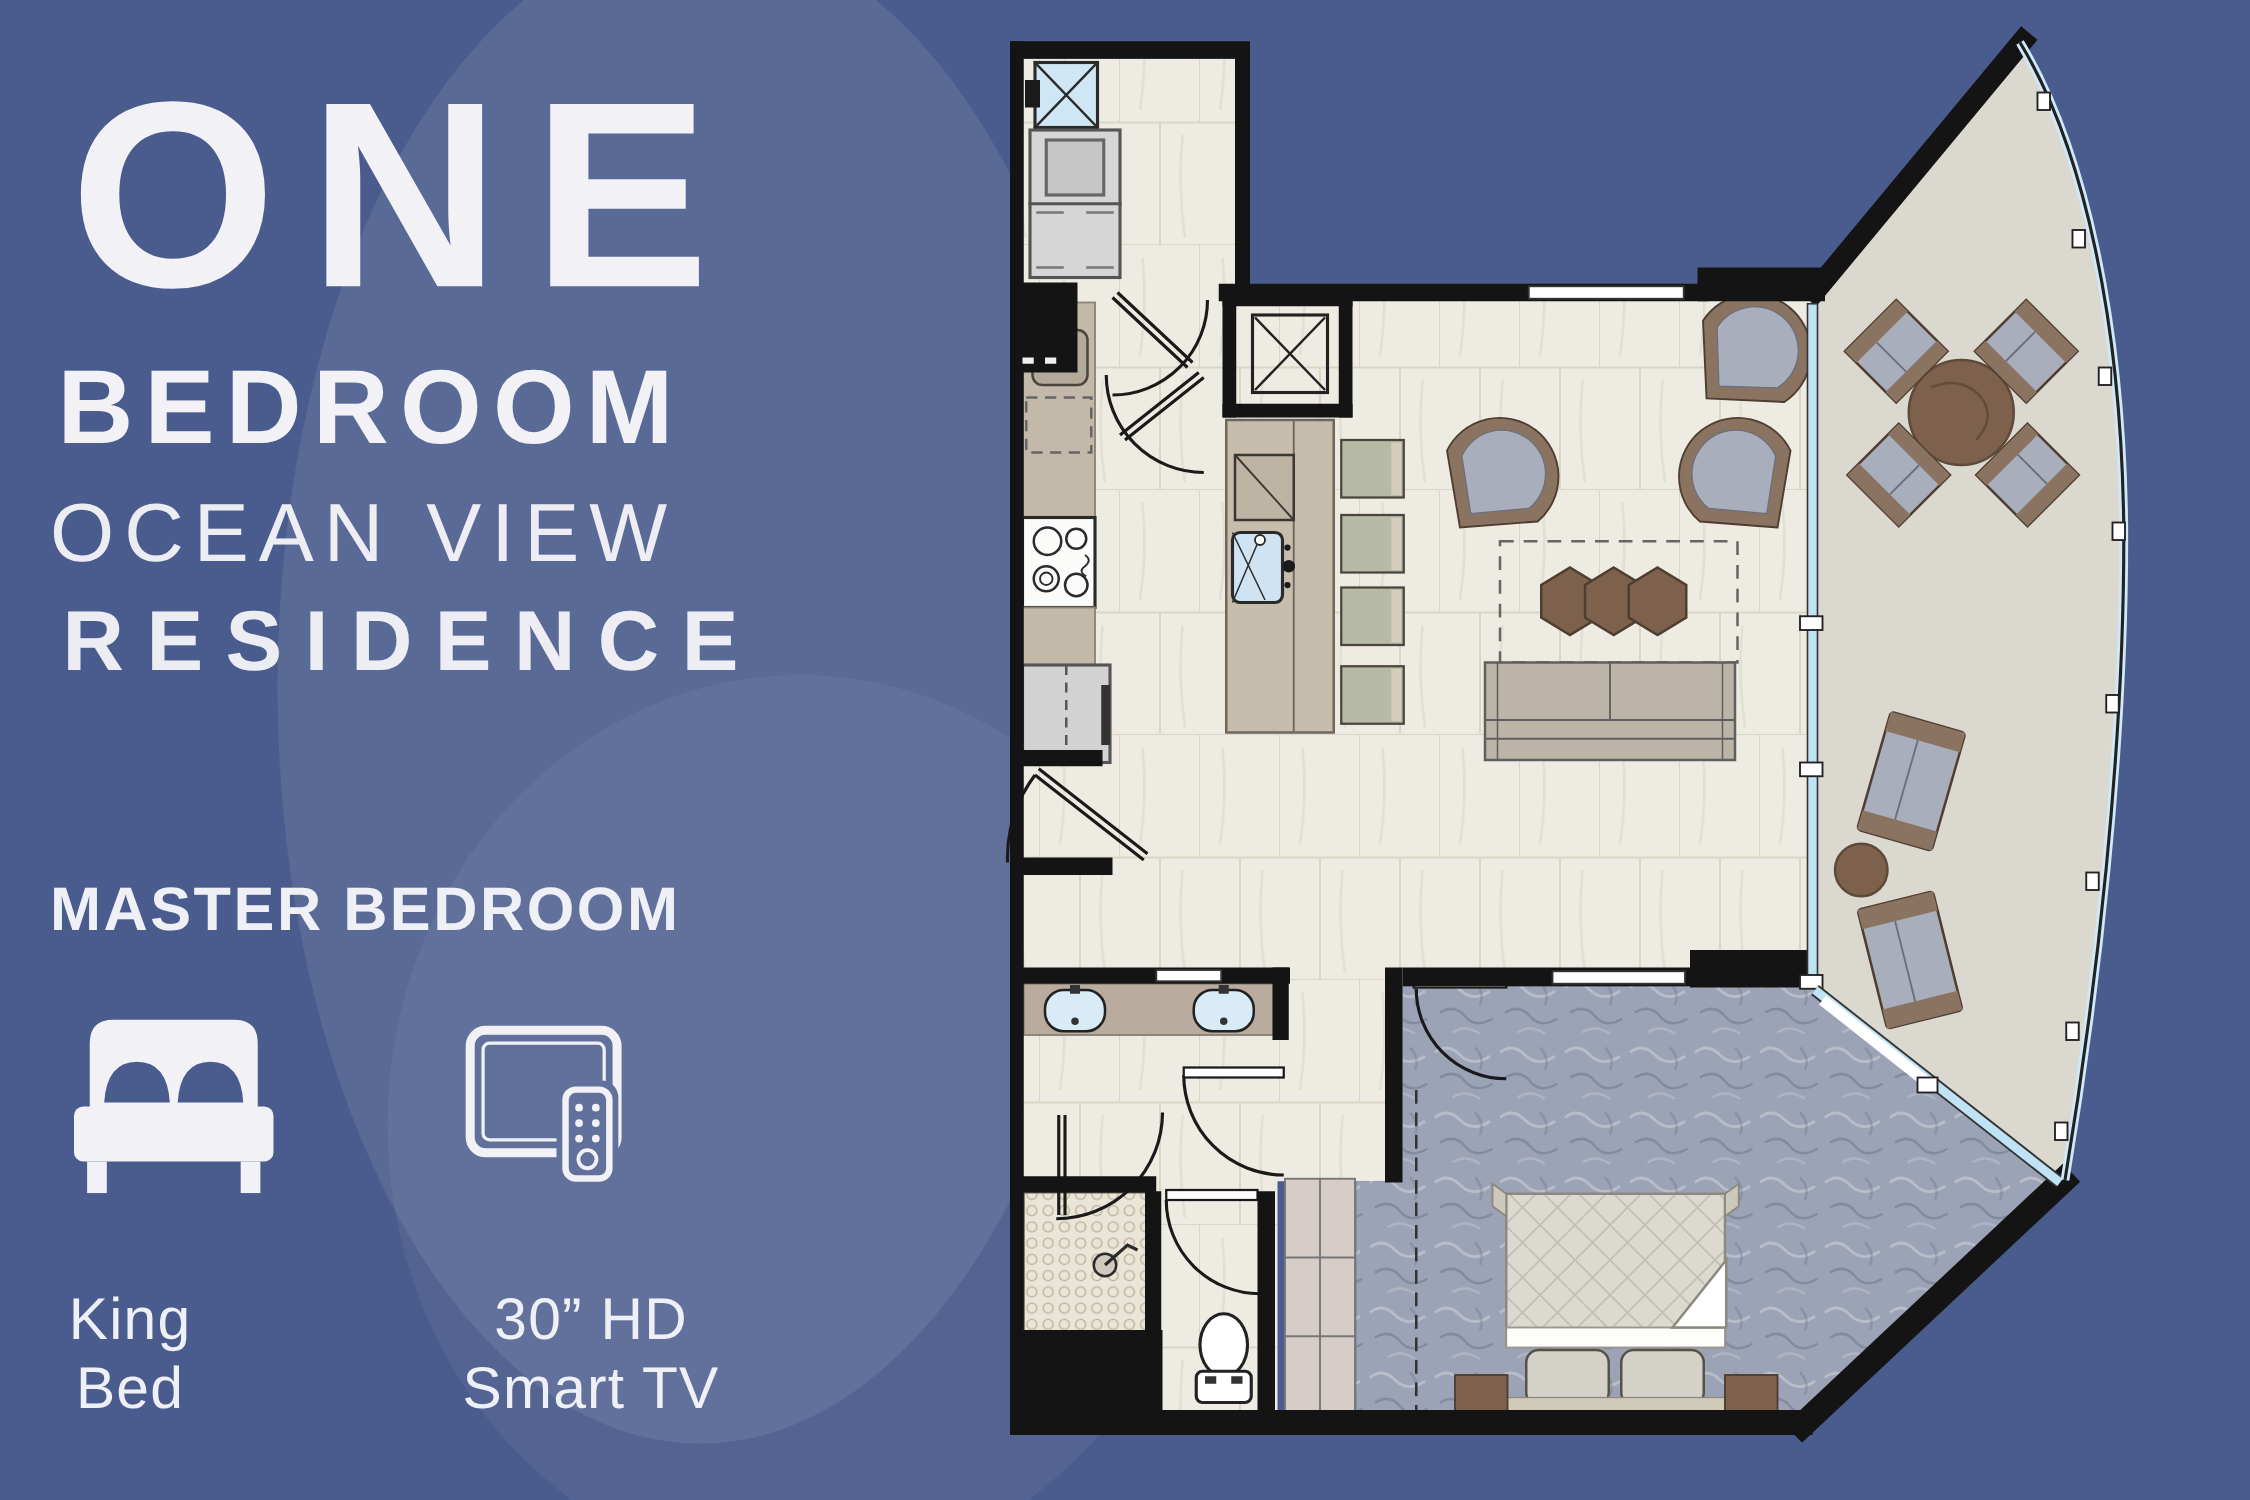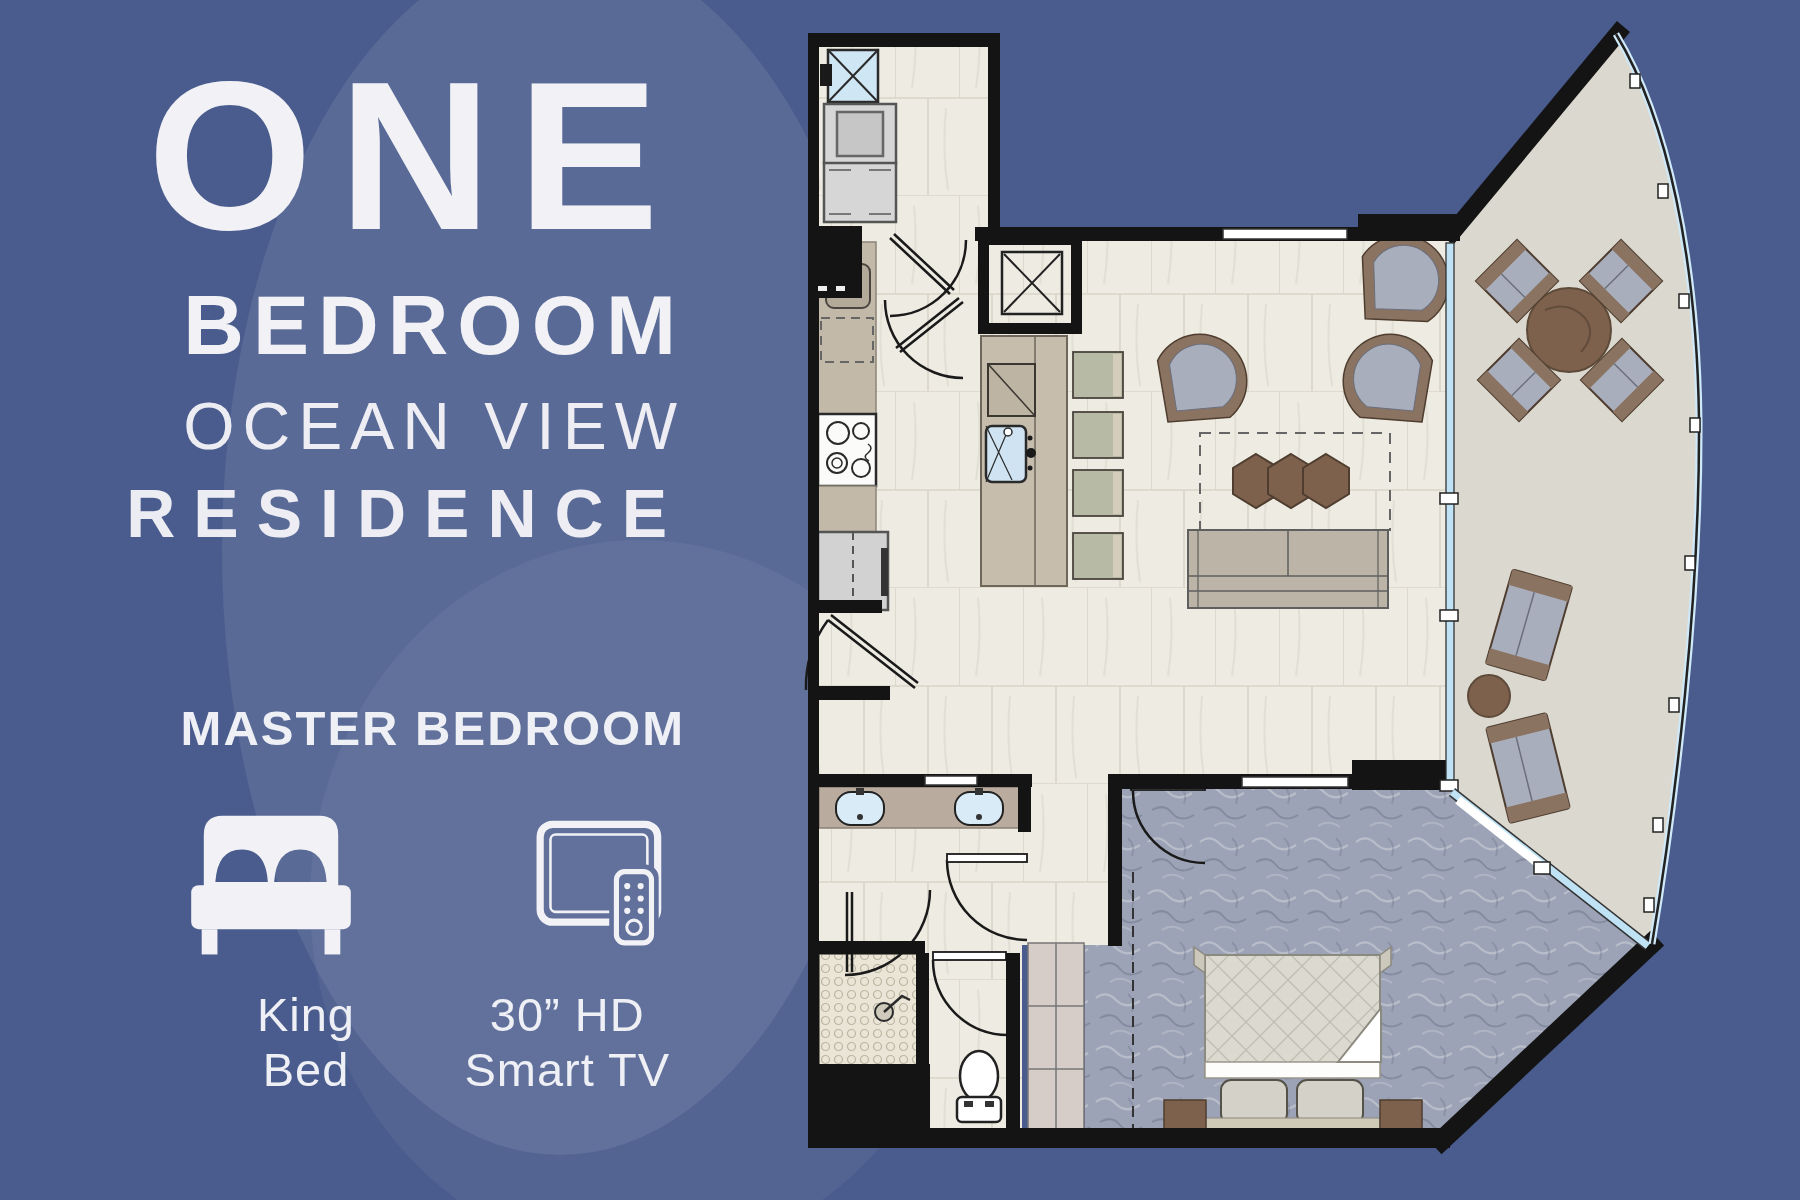--- a/index.html
+++ b/index.html
@@ -6,35 +6,35 @@
   #canvas{
     position:relative;width:1800px;height:1200px;overflow:hidden;
     background:#4a5c8e;
     font-family:"Liberation Sans", sans-serif;
     -webkit-font-smoothing:antialiased;
   }
   .bg-swirl{position:absolute;left:0;top:0;width:1800px;height:1200px;}
   
   .title-block{
     position:absolute;left:40px;top:44px;width:645px;
-    text-align:right;color:#f2f2f6;
+    text-align:left;color:#f2f2f6;
   }
   .t-one{font-size:212px;font-weight:bold;letter-spacing:26px;line-height:1.06;margin-left:16px;}
   .t-bedroom{font-size:84px;font-weight:bold;letter-spacing:9px;margin-top:8px;margin-left:6px;}
   .t-ocean{font-size:66px;font-weight:normal;letter-spacing:8px;margin-top:14px;opacity:.97;}
   .t-residence{font-size:68px;font-weight:bold;letter-spacing:18px;margin-top:10px;margin-left:10px;opacity:.97;}
   .section-heading{
-    position:absolute;left:40px;top:700px;width:645px;text-align:right;
+    position:absolute;left:40px;top:700px;width:645px;text-align:left;
     color:#eef0f5;font-size:49px;font-weight:bold;letter-spacing:2px;
   }
   .features{
     position:absolute;left:40px;top:802px;width:645px;
     display:flex;justify-content:space-evenly;align-items:flex-start;
   }
-  .feature{display:flex;flex-direction:column;align-items:flex-end;width:300px;}
+  .feature{display:flex;flex-direction:column;align-items:flex-start;width:300px;gap:40px;}
   .feature .f-icon{height:160px;display:flex;align-items:center;justify-content:center;}
   .f-label{
     margin-top:26px;text-align:center;color:#eef0f5;
     font-size:47px;line-height:1.16;letter-spacing:1px;
   }
 </style>
 </head>
 <body>
 
 <div id="canvas">

